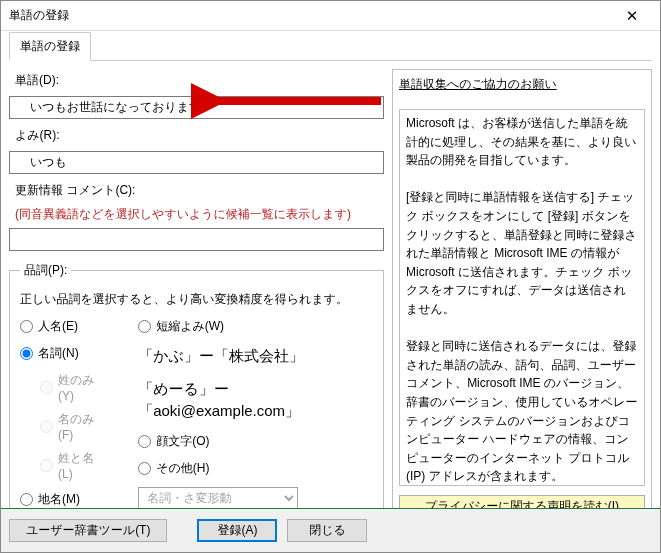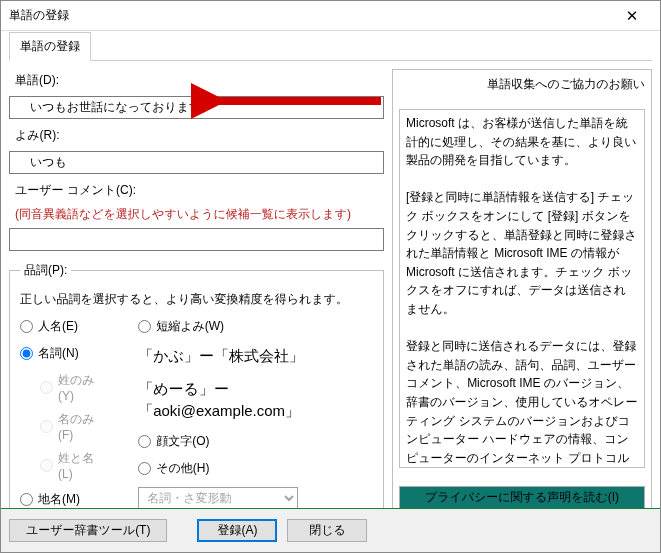--- a/index.html
+++ b/index.html
@@ -21,23 +21,23 @@
 .radio-grid { display: flex; gap: 34px; }
 .col { display: flex; flex-direction: column; gap: 10px; }
 .radio, .check { display: flex; align-items: center; gap: 5px; }
 .radio input, .check input { width: 13px; height: 13px; }
 .sub { margin-left: 20px; color: #999; }
 .sub .radio input { opacity: .5; }
 .examples { font-size: 15px; line-height: 1.5; margin-left: 0; }
 select { width: 160px; height: 23px; border: 1px solid #7a7a7a; background: #fff; padding: 0 4px; }
 .send-row { display: flex; align-items: center; gap: 10px; margin-top: 8px; padding-left: 8px; }
 .btn-small { width: 36px; height: 23px; border: 1px solid #adadad; background: #e1e1e1; cursor: default; }
-.group-title { text-align: right; margin-bottom: 16px; }
+.group-title { text-align: left; margin-bottom: 16px; text-decoration: underline; }
 textarea { flex: 1; width: 100%; border: 1px solid #bfbfbf; resize: none; background: #fff; font-family: inherit; font-size: 12px; padding: 4px 6px; line-height: 1.55; overflow-y: scroll; }
-.btn-wide { width: 100%; height: 23px; border: 1px solid #adadad; background: #0f766e; margin-top: 18px; cursor: default; }
+.btn-wide { width: 100%; height: 23px; border: 1px solid #adadad; background: #fef9c3; margin-top: 9px; cursor: default; }
 .footer { position: absolute; bottom: 0; left: 0; right: 0; padding: 10px 8px; display: flex; gap: 10px; background: #f0f0f0; border-top: 1px solid #15803d; }
 .footer .spacer { width: 10px; }
 .footer button { height: 23px; padding: 0 16px; border: 1px solid #adadad; background: #e1e1e1; cursor: default; min-width: 80px; }
 .footer .primary { border: 2px solid #0078d7; }
 .arrow { position: absolute; left: 190px; top: 80px; pointer-events: none; }
 </style>
 </head>
 <body>
 
 <div class="titlebar">
@@ -50,21 +50,21 @@
 </div>
 
 <div class="content">
   <div class="left">
     <label class="label">単語(D):</label>
     <input type="text" value="いつもお世話になっております。" style="">
 
     <label class="label">よみ(R):</label>
     <input type="text" value="いつも" style="">
 
-    <label class="label">ユーザー コメント(C):</label>
+    <label class="label">更新情報 コメント(C):</label>
     <div class="comment-hint" style="padding-left:6px">(同音異義語などを選択しやすいように候補一覧に表示します)</div>
     <input type="text" value="" style="">
 
     <fieldset class="pos">
       <legend>品詞(P):</legend>
       <div class="pos-note">正しい品詞を選択すると、より高い変換精度を得られます。</div>
       <div class="radio-grid">
         <div class="col">
           <label class="radio">
               <input type="radio" name="pos" style="">

